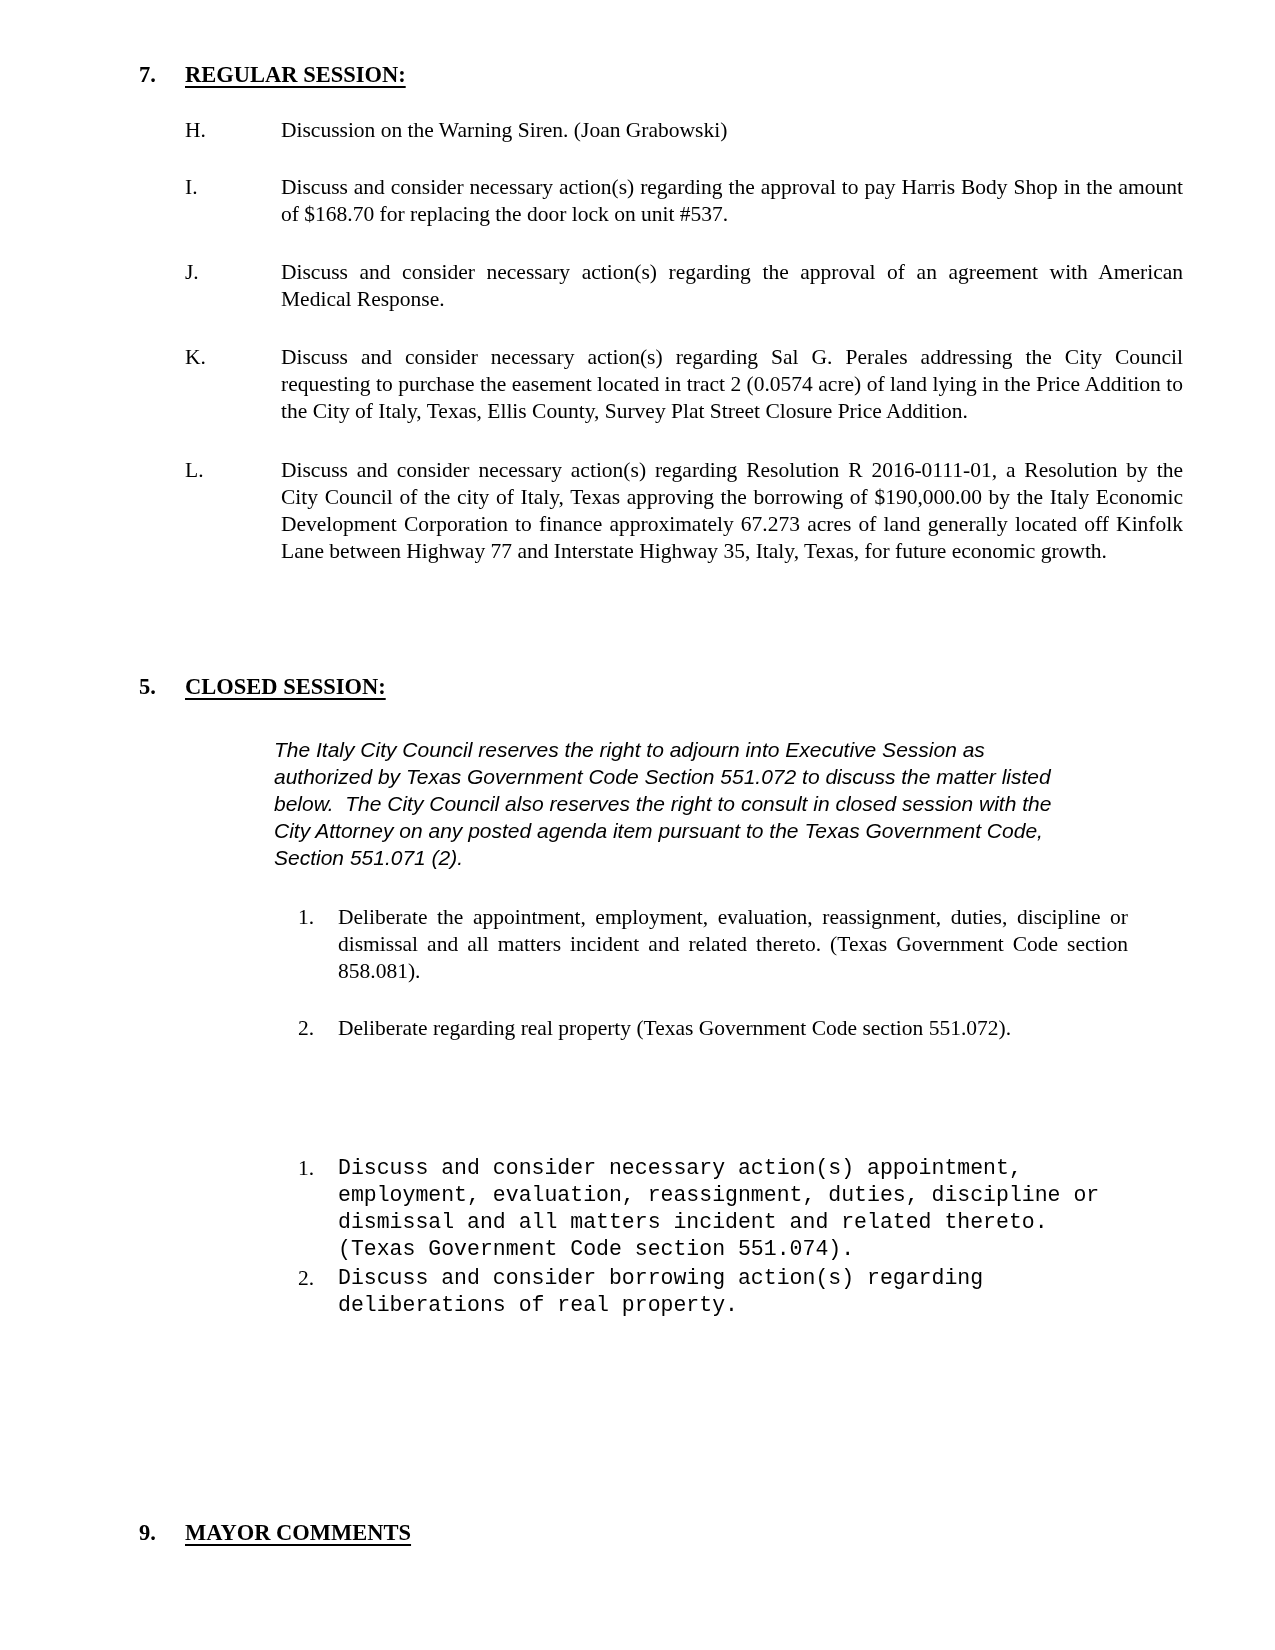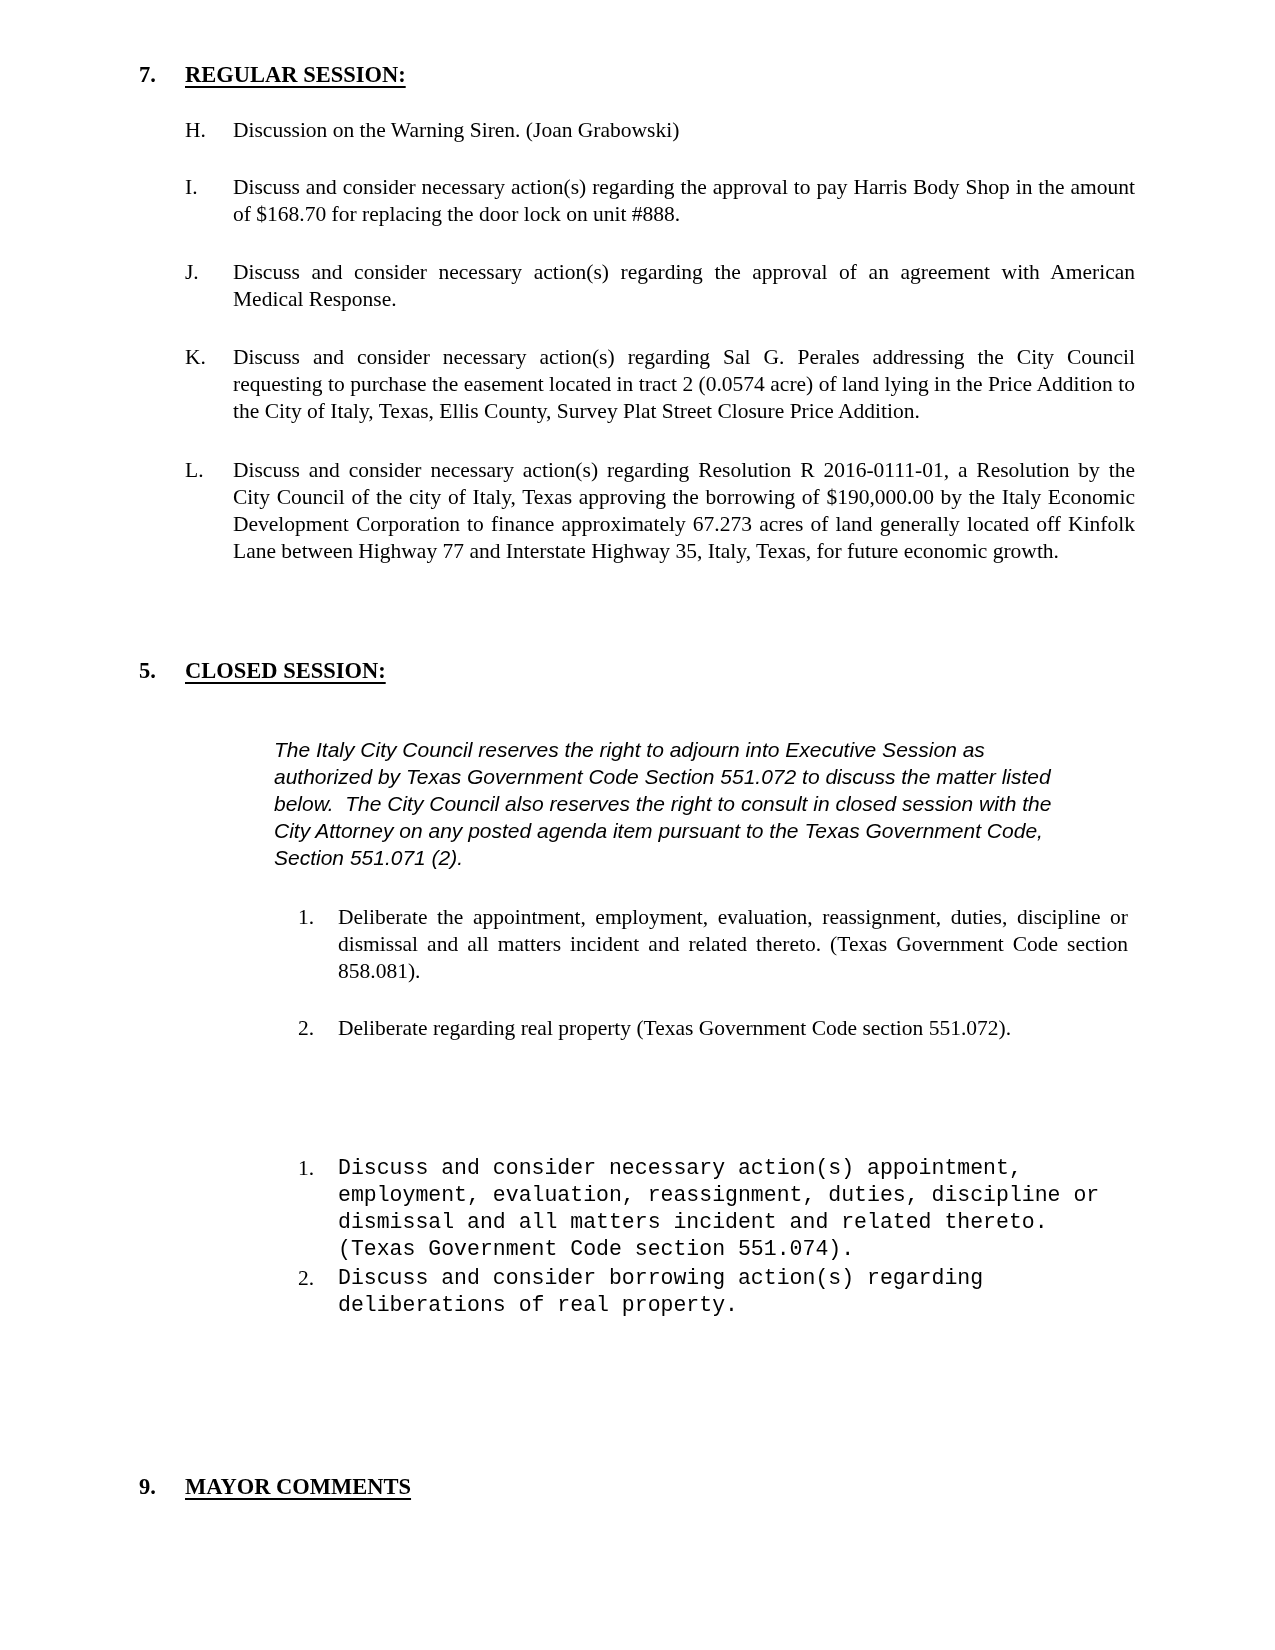--- a/index.html
+++ b/index.html
@@ -29,21 +29,21 @@
   }
   
   .li {
     position: absolute;
     left: 185px;
     display: flex;
     font-size: 21.5px;
     line-height: 27px;
   }
   .li .marker { width: 48px; flex: none; }
-  .li .txt { width: 902px; text-align: justify; }
+  .li .txt { width: 902px; text-align: justify; margin-left: 48px; }
   
   .nli {
     position: absolute;
     left: 298px;
     display: flex;
     font-size: 21.5px;
     line-height: 27px;
   }
   .nli .marker { width: 40px; flex: none; }
   .nli .txt { width: 790px; text-align: justify; }
@@ -79,39 +79,39 @@
     <span class="num">7.</span><span class="title">REGULAR SESSION:</span>
   </div>
 
   <div class="li" style="top:117px">
     <span class="marker">H.</span>
     <div class="txt">Discussion on the Warning Siren. (Joan Grabowski)</div>
   </div>
 
   <div class="li" style="top:174px">
     <span class="marker">I.</span>
-    <div class="txt">Discuss and consider necessary action(s) regarding the approval to pay Harris Body Shop in the amount of $168.70 for replacing the door lock on unit #888.</div>
+    <div class="txt">Discuss and consider necessary action(s) regarding the approval to pay Harris Body Shop in the amount of $168.70 for replacing the door lock on unit #537.</div>
   </div>
 
   <div class="li" style="top:259px">
     <span class="marker">J.</span>
     <div class="txt">Discuss and consider necessary action(s) regarding the approval of an agreement with American Medical Response.</div>
   </div>
 
   <div class="li" style="top:344px">
     <span class="marker">K.</span>
     <div class="txt">Discuss and consider necessary action(s) regarding Sal G. Perales addressing the City Council requesting to purchase the easement located in tract 2 (0.0574 acre) of land lying in the Price Addition to the City of Italy, Texas, Ellis County, Survey Plat Street Closure Price Addition.</div>
   </div>
 
   <div class="li" style="top:457px">
     <span class="marker">L.</span>
     <div class="txt">Discuss and consider necessary action(s) regarding Resolution R 2016-0111-01, a Resolution by the City Council of the city of Italy, Texas approving the borrowing of $190,000.00 by the Italy Economic Development Corporation to finance approximately 67.273 acres of land generally located off Kinfolk Lane between Highway 77 and Interstate Highway 35, Italy, Texas, for future economic growth.</div>
   </div>
 
-  <div class="sec" style="top:656px">
+  <div class="sec" style="top:672px">
     <span class="num">5.</span><span class="title">CLOSED SESSION:</span>
   </div>
 
   <div class="notice">The Italy City Council reserves the right to adjourn into Executive Session as
 authorized by Texas Government Code Section 551.072 to discuss the matter listed
 below.  The City Council also reserves the right to consult in closed session with the
 City Attorney on any posted agenda item pursuant to the Texas Government Code,
 Section 551.071 (2).</div>
 
   <div class="nli" style="top:904px">
@@ -130,17 +130,17 @@
     <div class="txt">Discuss and consider necessary action(s) appointment, employment, evaluation, reassignment, duties, discipline or dismissal and all matters incident and related thereto.  (Texas Government Code section 551.074).</div>
   </div>
 
   <div class="nli narrow" style="top:1265px">
     <span class="marker">2.</span>
     <div class="txt">Discuss and consider borrowing action(s) regarding deliberations of real property.</div>
   </div>
 
 
 
-  <div class="sec" style="top:1472px">
+  <div class="sec" style="top:1518px">
     <span class="num">9.</span><span class="title">MAYOR COMMENTS</span>
   </div>
 
 </div>
 
 </body></html>

